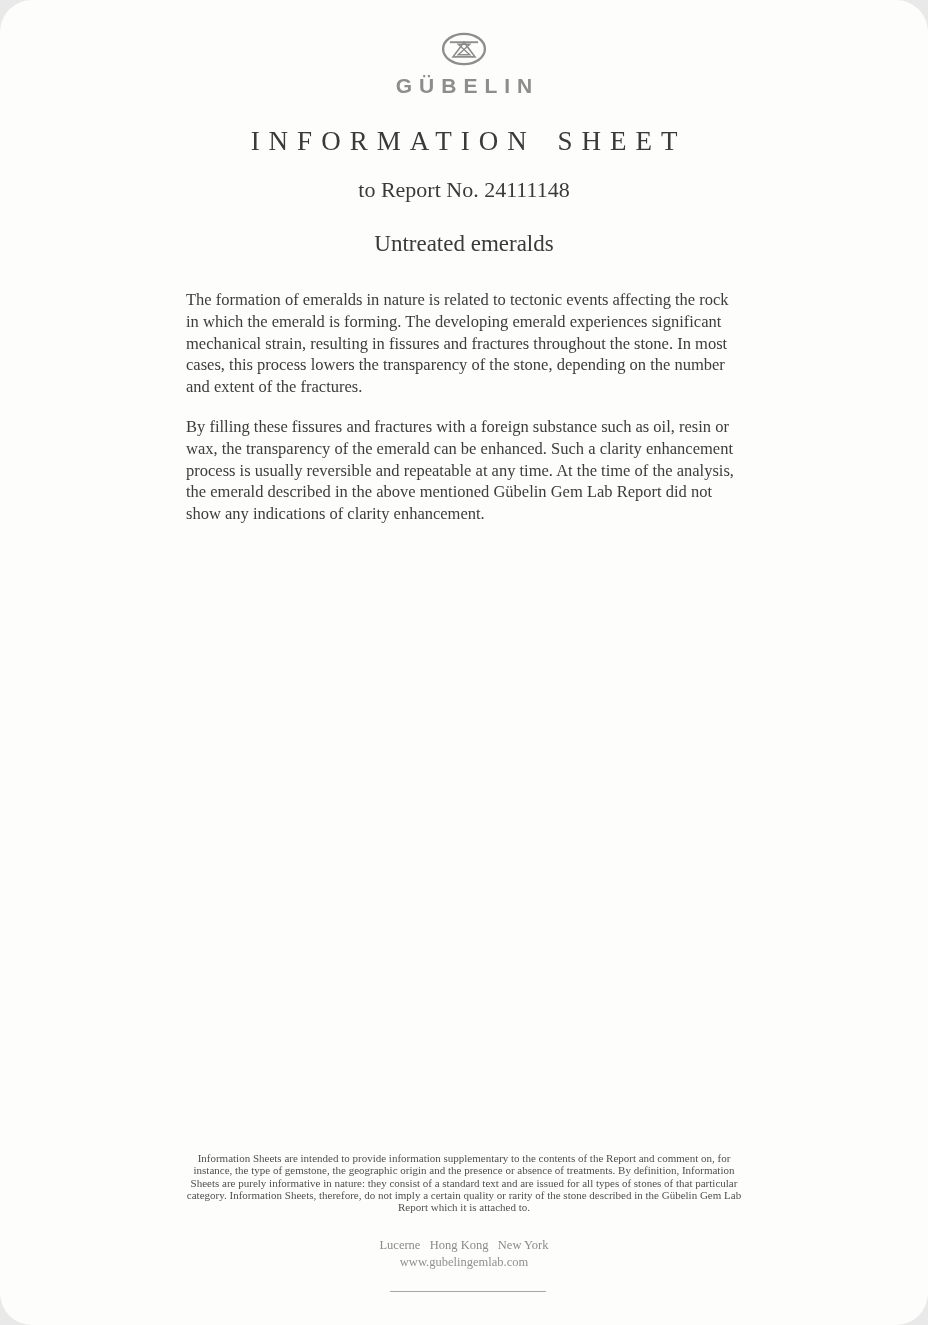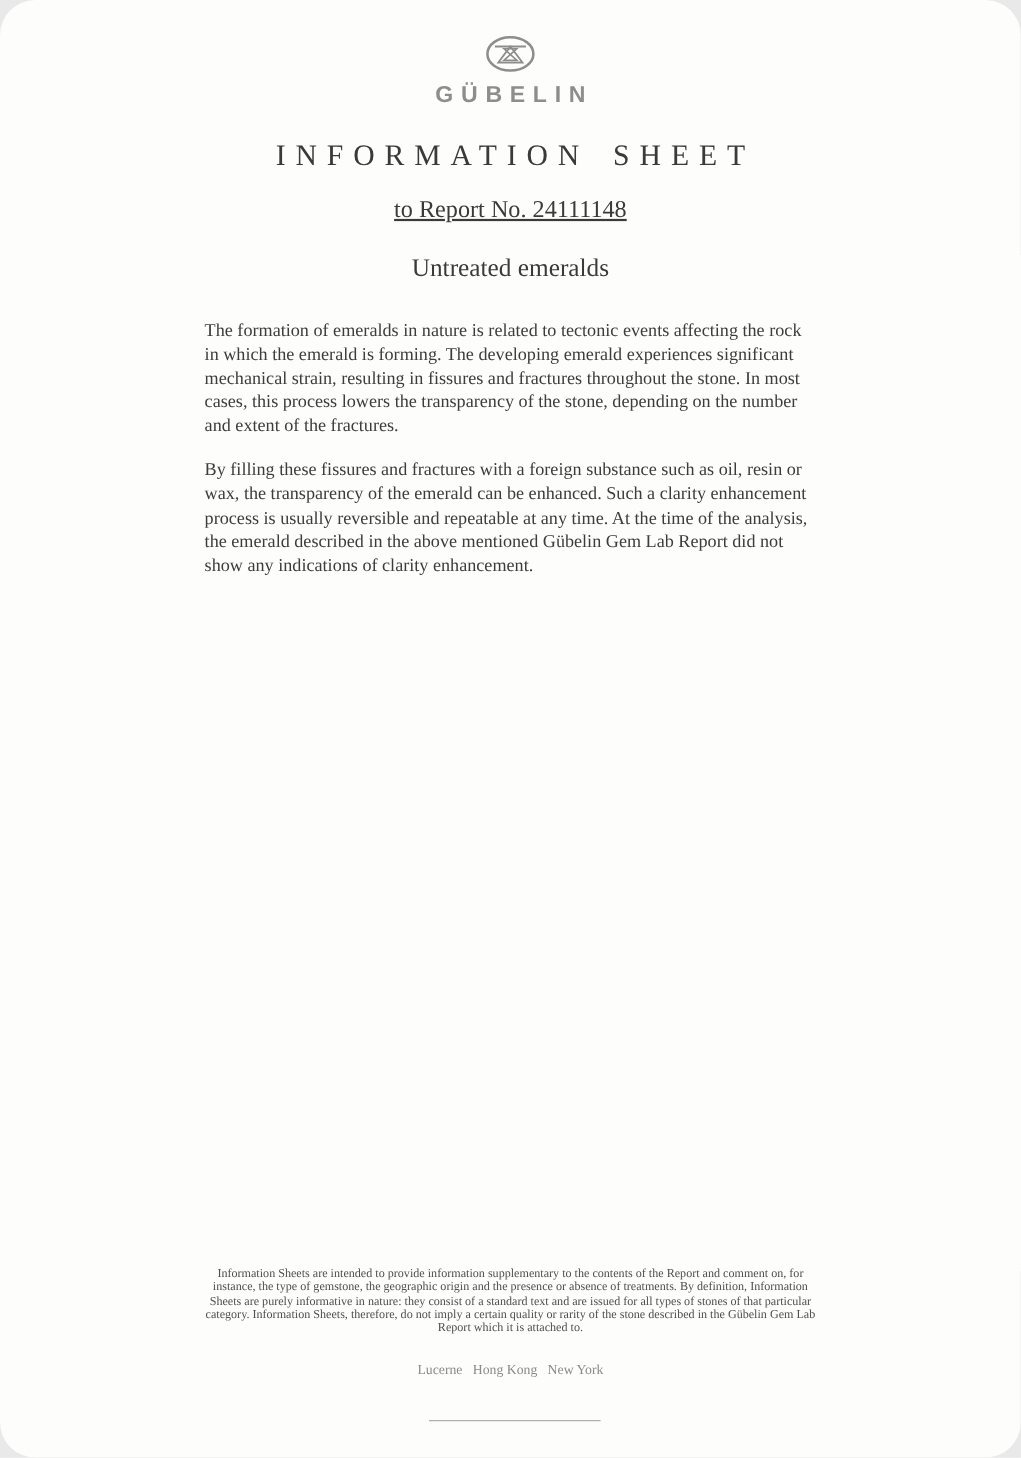--- a/index.html
+++ b/index.html
@@ -47,21 +47,20 @@
     text-indent: 9px;
   }
   .title-sub {
     position: absolute;
     top: 177px;
     left: 0;
     width: 100%;
     text-align: center;
     font-size: 22px;
     color: #3a3a3a;
-    text-decoration: underline;
   }
   .heading {
     position: absolute;
     top: 231px;
     left: 0;
     width: 100%;
     text-align: center;
     font-size: 23px;
     color: #3a3a3a;
   }
@@ -138,16 +137,17 @@
 
   <div class="columns">
     <div class="col">The formation of emeralds in nature is related to tectonic events affecting the rock in which the emerald is forming. The developing emerald experiences significant mechanical strain, resulting in fissures and fractures throughout the stone. In most cases, this process lowers the transparency of the stone, depending on the number and extent of the fractures.</div>
     <div class="col">By filling these fissures and fractures with a foreign substance such as oil, resin or wax, the transparency of the emerald can be enhanced. Such a clarity enhancement process is usually reversible and repeatable at any time. At the time of the analysis, the emerald described in the above mentioned Gübelin Gem Lab Report did not show any indications of clarity enhancement.</div>
   </div>
 
   <div class="footnote">Information Sheets are intended to provide information supplementary to the contents of the Report and comment on, for instance, the type of gemstone, the geographic origin and the presence or absence of treatments. By definition, Information Sheets are purely informative in nature: they consist of a standard text and are issued for all types of stones of that particular category. Information Sheets, therefore, do not imply a certain quality or rarity of the stone described in the Gübelin Gem Lab Report which it is attached to.</div>
 
   <div class="footer-block">
     <div class="locations">Lucerne   Hong Kong   New York</div>
+    <a class="website" href="#">www.gubelingemlab.com</a>
   </div>
   <hr class="footer-rule">
 
 </div>
 
 </body></html>

